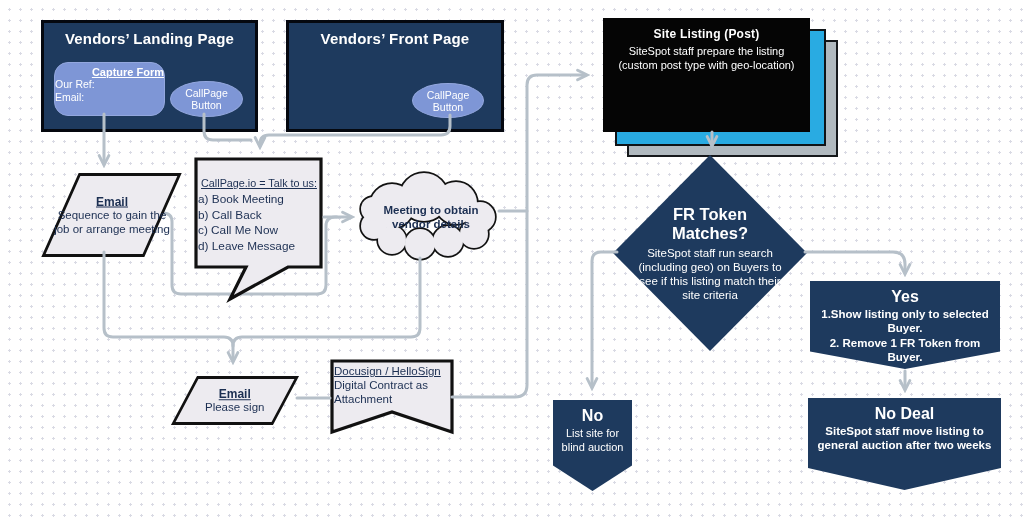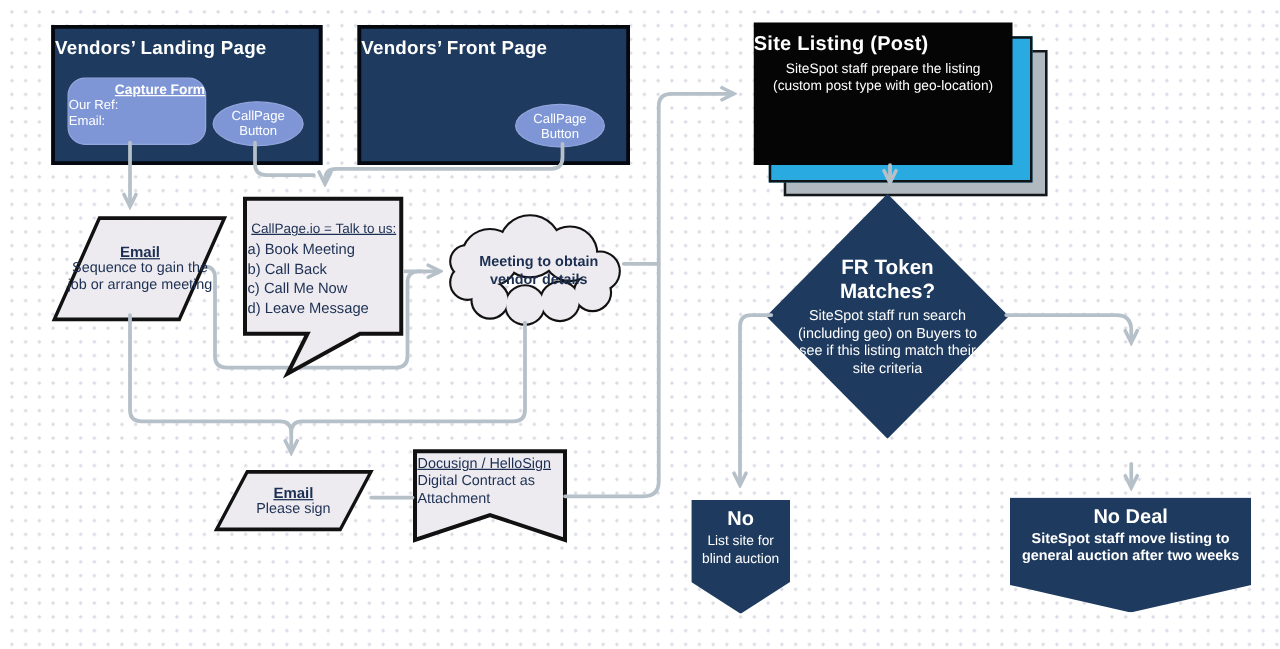--- a/index.html
+++ b/index.html
@@ -9,23 +9,23 @@
     background-color:#ffffff;
     background-image:radial-gradient(var(--c-grid_dot) 1.2px, transparent 1.3px);
     background-size:11px 11px;background-position:4px 4px;
   }
   .layer{position:absolute;left:0;top:0;pointer-events:none;}
   #top-layer{z-index:30;}
   #low-layer{z-index:5;}
   .conn{fill:none;stroke:var(--c-connector);stroke-width:3;stroke-linecap:round;}
   .shape{fill:var(--c-shape_fill);stroke:#111;stroke-width:3.2;}
   .navy-box{position:absolute;z-index:10;background:var(--c-navy);border:3px solid #05080f;color:#fff;}
-  .box-title{font-weight:bold;font-size:15px;margin-top:7px;letter-spacing:.2px;}
+  .box-title{font-weight:bold;font-size:15px;text-align:center;margin-top:7px;letter-spacing:.2px;}
   .black-box{position:absolute;z-index:12;background:#050505;color:#fff;}
-  .black-box .box-title{font-size:16px;margin-top:9px;}
+  .black-box .box-title{font-size:12px;margin-top:9px;}
   .box-body{font-size:11px;line-height:14px;text-align:center;width:186px;margin:3px auto 0;}
   .card{position:absolute;}
   .card.cyan{z-index:11;background:var(--c-cyan);border:2px solid #101417;}
   .card.gray{z-index:10;background:var(--c-gray_card);border:2px solid #15181b;}
 
   .capture-form{position:absolute;left:10px;top:39px;width:109px;height:52px;border-radius:14px;
     background:var(--c-periwinkle);border:1px solid #93a7de;font-size:10.5px;color:#fff;}
   .cf-title{text-align:right;font-weight:bold;font-size:11px;text-decoration:underline;margin-top:3px;}
   .cf-line{padding-left:0;line-height:13px;}
   .ellipse{position:absolute;background:var(--c-periwinkle);border:1px solid #93a7de;border-radius:50%;
@@ -133,20 +133,25 @@
     <div class="bt-opt">d) Leave Message</div>
   </div>
 
   <div class="overlay-text cloud-body" style="left:373px;top:203px;width:116px">Meeting to obtain vendor details</div>
 
   <div class="diamond" style="left:613px;top:155px;width:194px;height:196px">
     <div class="d-title">FR Token Matches?</div>
     <div class="d-body">SiteSpot staff run search (including geo) on Buyers to see if this listing match their site criteria</div>
   </div>
 
+  <div class="banner" style="left:810px;top:281px;width:190px;height:88px;--flat:80%">
+    <div class="b-title">Yes</div>
+    <div class="b-body bold" style="width:184px">1.Show listing only to selected Buyer.</div>
+    <div class="b-body bold" style="width:184px">2. Remove 1 FR Token from Buyer.</div>
+  </div>
 
   <div class="banner" style="left:553px;top:400px;width:79px;height:91px;--flat:72%">
     <div class="b-title">No</div>
     <div class="b-body" style="width:70px;font-size:11px">List site for blind auction</div>
   </div>
 
   <div class="banner" style="left:808px;top:398px;width:193px;height:92px;--flat:76%">
     <div class="b-title">No Deal</div>
     <div class="b-body bold" style="width:182px">SiteSpot  staff move listing to general auction after two weeks</div>
   </div>

